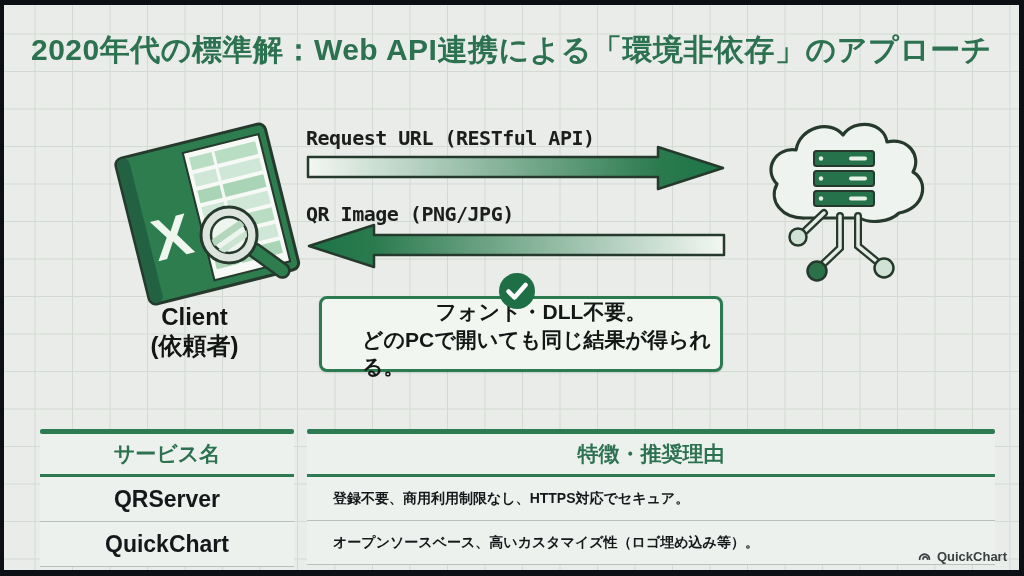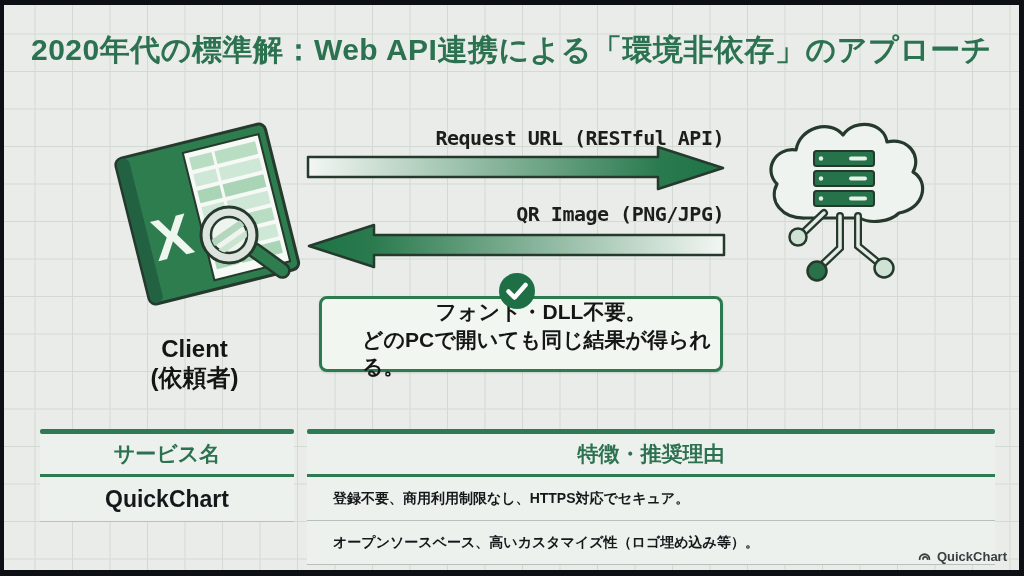--- a/index.html
+++ b/index.html
@@ -7,21 +7,21 @@
          font-family:"Liberation Sans","DejaVu Sans",sans-serif;}
   .slide{position:absolute;left:4px;top:5px;right:5px;bottom:6px;background:#e9ece8;
          background-image:linear-gradient(#d3dad4 1px,transparent 1px),
                           linear-gradient(90deg,#d3dad4 1px,transparent 1px);
          background-size:37.5px 37.5px;background-position:-7px -9px;overflow:hidden;}
   .title{position:absolute;left:0;right:0;top:25px;text-align:center;font-size:30px;
          font-weight:800;color:#2c7150;letter-spacing:.5px;}
   .abs{position:absolute;}
   .node-label{position:absolute;text-align:center;font-weight:800;color:#131614;
               font-size:24px;line-height:29px;}
-  .arrow-label{position:absolute;left:302px;width:418px;text-align:right;
+  .arrow-label{position:absolute;left:302px;width:418px;text-align:left;
                font-family:"DejaVu Sans Mono","Liberation Mono",monospace;
                font-size:20px;font-weight:600;color:#1b1e1b;letter-spacing:-0.5px;}
   .callout{position:absolute;left:315px;top:291px;width:404px;height:76px;box-sizing:border-box;
            background:#f1f6f1;border:3px solid #2b7a50;border-radius:8px;
            display:flex;flex-direction:column;justify-content:center;align-items:center;
            padding-top:10px;gap:1px;box-shadow:0 1px 2px rgba(20,40,30,.15);padding-left:40px;}
   .callout div{font-size:21px;font-weight:800;color:#141715;line-height:27px;}
   .check{position:absolute;left:493px;top:266px;z-index:3;}
   .col{position:absolute;top:424px;}
   .col .topbar{height:5px;background:#2e7a52;border-radius:2px;}
@@ -70,21 +70,21 @@
       <rect x="140" y="128" width="48" height="14" rx="7" fill="#2e7d4f" stroke="#25392c" stroke-width="2.5" transform="rotate(36 142 133)"></rect>
       <circle cx="119" cy="122" r="28" fill="#dde4dd" stroke="#25392c" stroke-width="3"></circle>
       <circle cx="119" cy="122" r="18" fill="#eef5ee" stroke="#25392c" stroke-width="2.5"></circle>
       <g clip-path="url(#glassClip)">
         <rect x="100" y="116" width="44" height="7" fill="#b3d6bc" transform="rotate(-35 119 122)"></rect>
         <rect x="100" y="128" width="44" height="6" fill="#cbe4d1" transform="rotate(-35 119 122)"></rect>
       </g>
     </g>
   </svg>
 
-  <div class="node-label" style="left:113px;top:297px;width:155px;margin-top:32px;">
+  <div class="node-label" style="left:113px;top:297px;width:155px;">
     <div>Client</div>
     <div>(依頼者)</div>
   </div>
 
   <div class="arrow-label" style="top:121px;">Request URL (RESTful API)</div>
   <svg class="abs" style="left:302px;top:140px;" width="420" height="46" viewBox="0 0 420 46">
     <defs>
       <linearGradient id="gradR" x1="0" y1="0" x2="1" y2="0">
         <stop offset="0" stop-color="#f3f7f3"></stop>
             <stop offset="0.85" stop-color="#2a7a4e"></stop>
@@ -148,20 +148,21 @@
     <path d="M11.5 20.5 L17.5 26.5 L28.5 14" fill="none" stroke="#ffffff" stroke-width="4.5" stroke-linecap="round" stroke-linejoin="round"></path>
   </svg>
   <div class="callout">
     <div>フォント・DLL不要。</div>
     <div>どのPCで開いても同じ結果が得られる。</div>
   </div>
 
   <div class="col col1">
     <div class="topbar"></div>
     <div class="thead">サービス名</div>
+    <div class="trow">QRServer</div>
     <div class="trow">QuickChart</div>
   </div>
 
   <div class="col col2">
     <div class="topbar"></div>
     <div class="thead">特徴・推奨理由</div>
     <div class="trow">登録不要、商用利用制限なし、HTTPS対応でセキュア。</div>
     <div class="trow">オープンソースベース、高いカスタマイズ性（ロゴ埋め込み等）。</div>
   </div>
 

